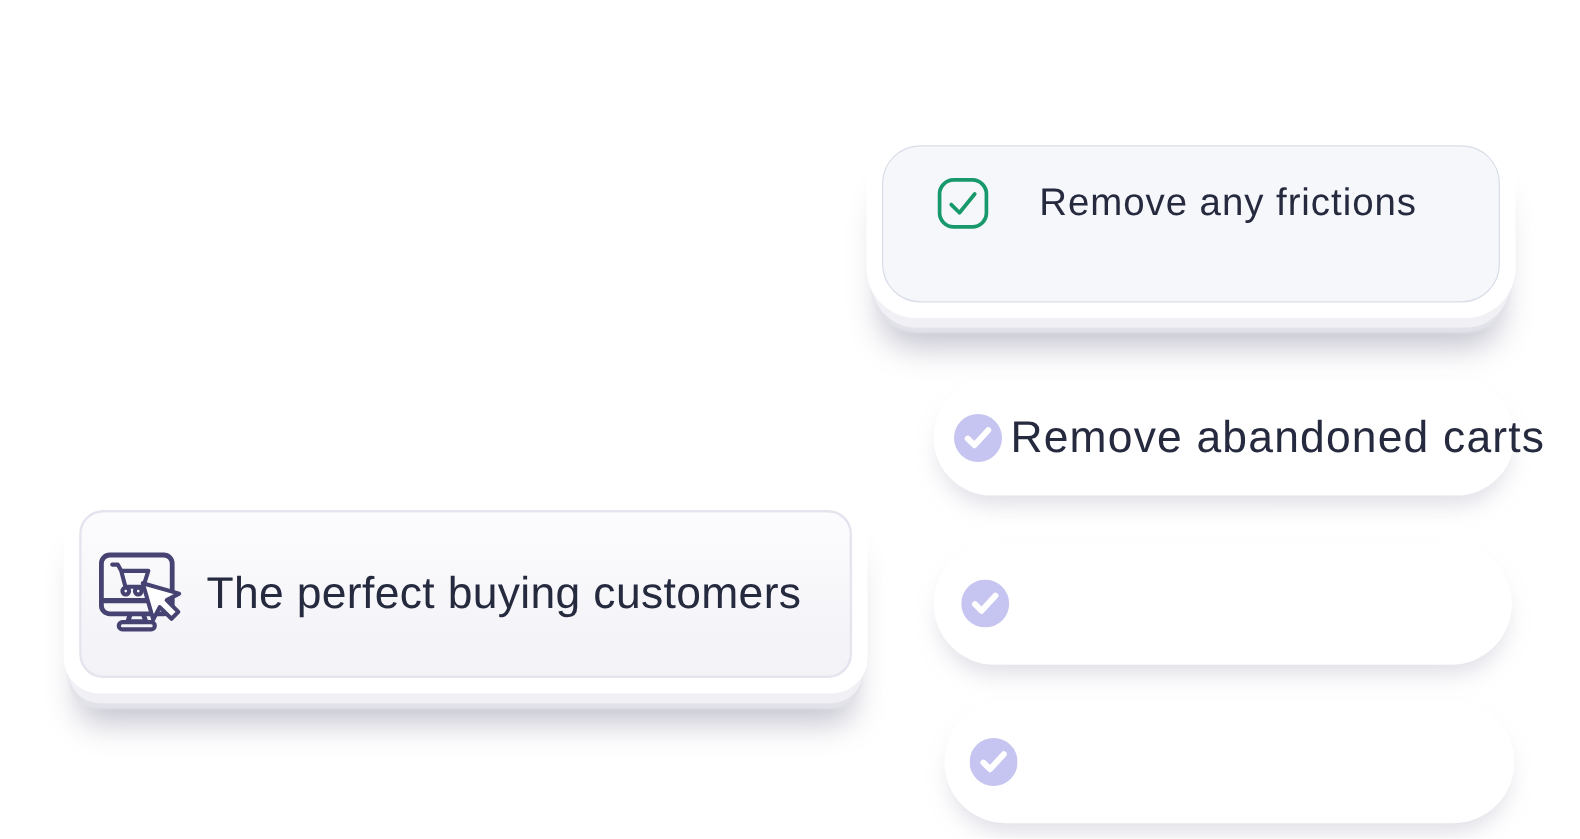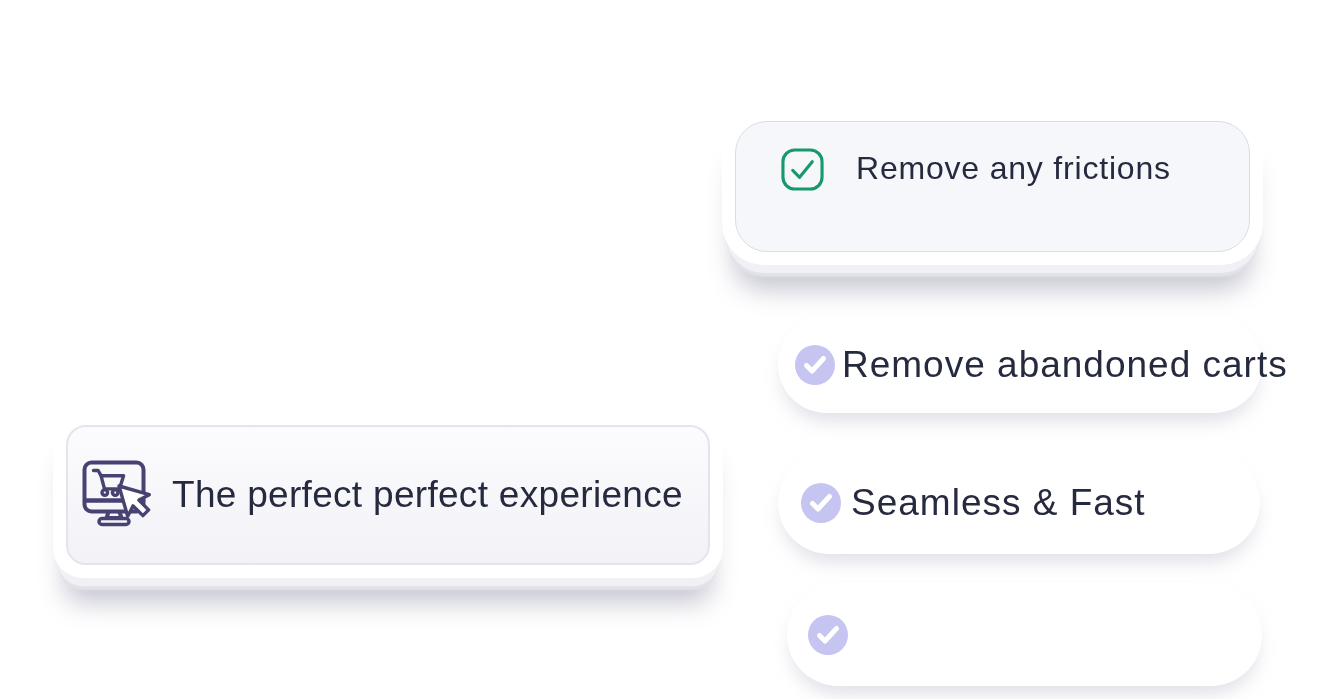--- a/index.html
+++ b/index.html
@@ -24,21 +24,21 @@
     display:flex; align-items:center; padding-left:14px; gap:12px;
   }
   .main-label {
     font-size:37px; font-weight:500; letter-spacing:0.3px; white-space:nowrap;
   }
 
   .feature-card { left:722px; top:108px; width:541px; height:157px; border-radius:42px; }
   .feature-card .panel {
     position:absolute; inset:13px; box-sizing:border-box;
     border:1.5px solid #d9dde7; border-radius:32px; background:#f5f7fb;
-    display:flex; align-items:flex-start; padding:26px 0 0 45px; gap:32px;
+    display:flex; align-items:flex-start; padding:26px 0 0 45px; gap:42px;
   }
   .feature-text { font-size:32px; line-height:40px; letter-spacing:0.8px; font-weight:500; white-space:nowrap; }
 
   
   .pill {
     position:absolute; background:#ffffff; border-radius:52px;
     display:flex; align-items:center; box-sizing:border-box;
     font-size:37px; font-weight:500; letter-spacing:1px; white-space:nowrap;
     box-shadow:0 12px 20px -6px rgba(150,150,175,0.35);
   }
@@ -64,21 +64,21 @@
         </g>
         <g fill="none" stroke="#464372" stroke-width="3.4" stroke-linecap="round" stroke-linejoin="round">
           <path d="M11.5 10.5 h4.6 l2.9 5.2 h22.6 l-4.2 13.2 h-14.9 l-3.5 -13.2"></path>
           <circle cx="22.8" cy="32.6" r="2.8"></circle>
           <circle cx="33.2" cy="32.6" r="2.8"></circle>
         </g>
         <g transform="translate(37,26)">
           <path d="M0 0 L8.7 30.3 L14.1 19.9 L23.9 29.6 L29.6 23.9 L19.9 14.1 L30.3 8.7 Z" fill="#ffffff" stroke="#464372" stroke-width="3.4" stroke-linejoin="round"></path>
         </g>
       </svg>
-      <span class="main-label">The perfect perfect experience</span>
+      <span class="main-label">The perfect buying customers</span>
     </div>
   </div>
 
   <div class="card3d feature-card">
     <div class="panel">
       <svg class="icon" width="43" height="43" viewBox="0 0 44 44">
         <rect x="2" y="2" width="40" height="40" rx="12" fill="none" stroke="#18996b" stroke-width="3.2"></rect>
         <path d="M12 23 L19 30 L32 14" fill="none" stroke="#18996b" stroke-width="3.2" stroke-linecap="round" stroke-linejoin="round"></path>
       </svg>
       <div class="feature-text">
@@ -93,21 +93,20 @@
       <path d="M11.5 20.5 L17 26 L28.5 13.5" fill="none" stroke="#ffffff" stroke-width="5" stroke-linecap="round" stroke-linejoin="round"></path>
     </svg>
     <span>Remove abandoned carts</span>
   </div>
 
   <div class="pill pill-2">
     <svg class="icon" width="40" height="40" viewBox="0 0 40 40">
       <circle cx="20" cy="20" r="20" fill="#c6c4f0"></circle>
       <path d="M11.5 20.5 L17 26 L28.5 13.5" fill="none" stroke="#ffffff" stroke-width="5" stroke-linecap="round" stroke-linejoin="round"></path>
     </svg>
-    <span>Seamless &amp; Fast</span>
   </div>
 
   <div class="pill pill-3">
     <svg class="icon" width="40" height="40" viewBox="0 0 40 40">
       <circle cx="20" cy="20" r="20" fill="#c6c4f0"></circle>
       <path d="M11.5 20.5 L17 26 L28.5 13.5" fill="none" stroke="#ffffff" stroke-width="5" stroke-linecap="round" stroke-linejoin="round"></path>
     </svg>
   </div>
 
 </div>

